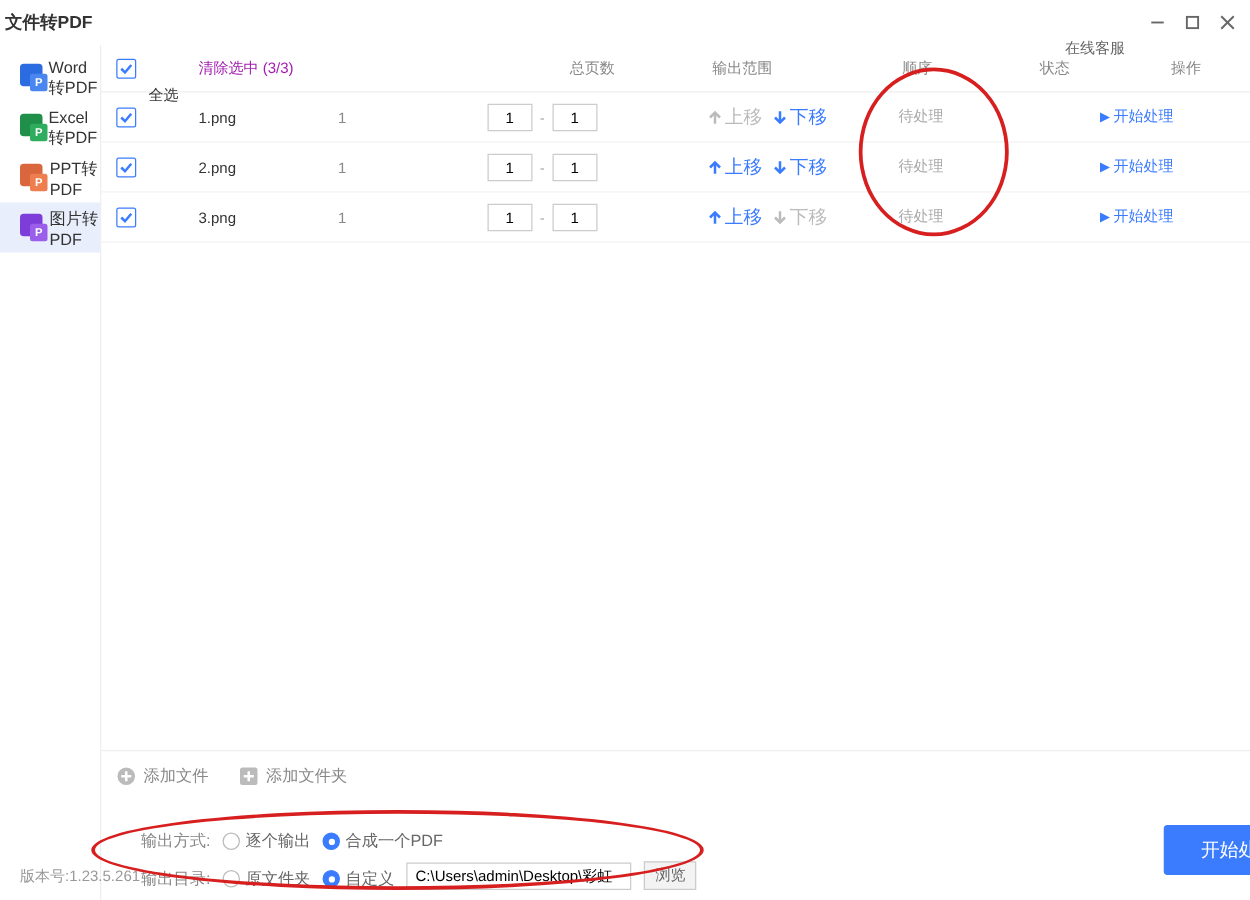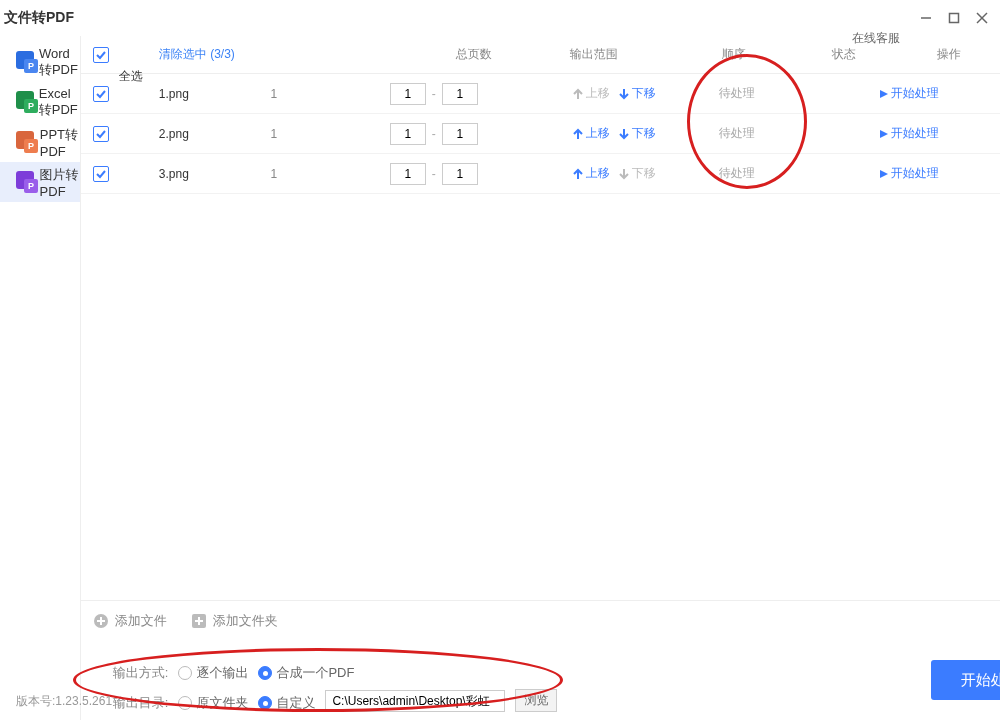--- a/index.html
+++ b/index.html
@@ -34,38 +34,38 @@
 .version { position: absolute; left: 16px; bottom: 10px; font-size: 12px; color: #999; }
 
 
 .main { flex: 1; border-left: 1px solid #eee; display: flex; flex-direction: column; position: relative; }
 
 
 .thead { height: 38px; border-bottom: 1px solid #eee; display: flex; align-items: center; padding-left: 12px; font-size: 12px; color: #888; }
 .thead .chk, .trow .chk { width: 16px; height: 16px; border: 1.5px solid #3b7cff; border-radius: 2px; display: flex; align-items: center; justify-content: center; margin-right: 10px; cursor: pointer; }
 .thead .chk svg, .trow .chk svg { width: 12px; height: 12px; }
 .thead .sel-all { color: #333; margin-right: 16px; cursor: pointer; margin-top: 44px; }
-.thead .clear { color: #3b82f6; cursor: pointer; }
+.thead .clear { color: #a21caf; cursor: pointer; }
 .col-pages { width: 90px; text-align: center; }
 .col-range { width: 150px; text-align: center; }
 .col-order { width: 130px; text-align: center; }
 .col-status { width: 90px; text-align: center; }
 .col-action { width: 120px; text-align: center; }
 .col-del { width: 60px; text-align: center; }
 .col-name { flex: 1; }
 
 
 .trow { height: 40px; border-bottom: 1px solid #f2f2f2; display: flex; align-items: center; padding-left: 12px; font-size: 12px; gap: 40px; }
 .trow .fname { flex: 1; color: #333; }
 .trow .pages { width: 90px; text-align: center; color: #888; }
 .trow .range { width: 150px; display: flex; align-items: center; justify-content: center; gap: 6px; }
 .trow .range input { width: 36px; height: 22px; border: 1px solid #ccc; text-align: center; font-size: 12px; }
 .trow .range .dash { color: #aaa; }
 .trow .order { width: 130px; text-align: center; }
-.trow .mv { display: inline-flex; align-items: center; gap: 2px; margin: 16px 4px; font-size: 12px; cursor: pointer; }
+.trow .mv { display: inline-flex; align-items: center; gap: 2px; margin: 16px 4px; font-size: 15px; cursor: pointer; }
 .trow .mv.enabled { color: #3b7cff; }
 .trow .mv.disabled { color: #bbb; cursor: default; }
 .trow .mv svg { width: 12px; height: 12px; }
 .trow .status { width: 90px; color: #aaa; }
 .trow .action { width: 120px; text-align: center; color: #3b7cff; cursor: pointer; display: flex; align-items: center; justify-content: center; gap: 2px; }
 .trow .del { width: 60px; text-align: center; color: #bbb; cursor: pointer; }
 
 
 .filelist { flex: 1; overflow: auto; }
 

